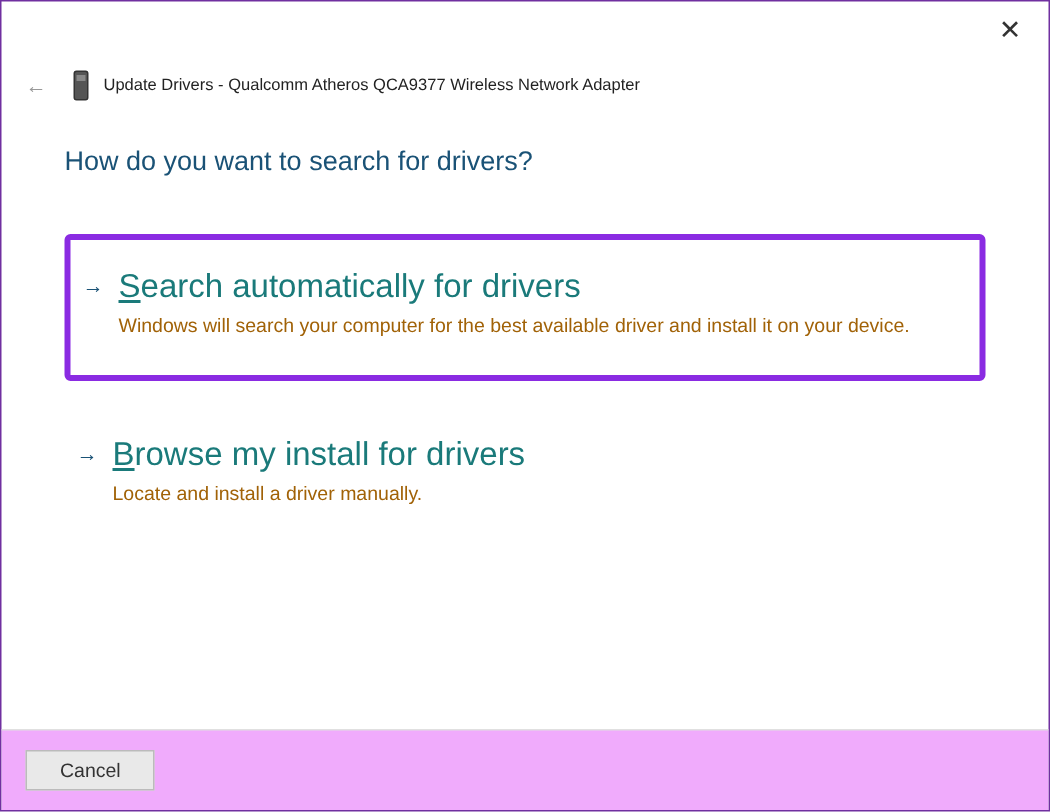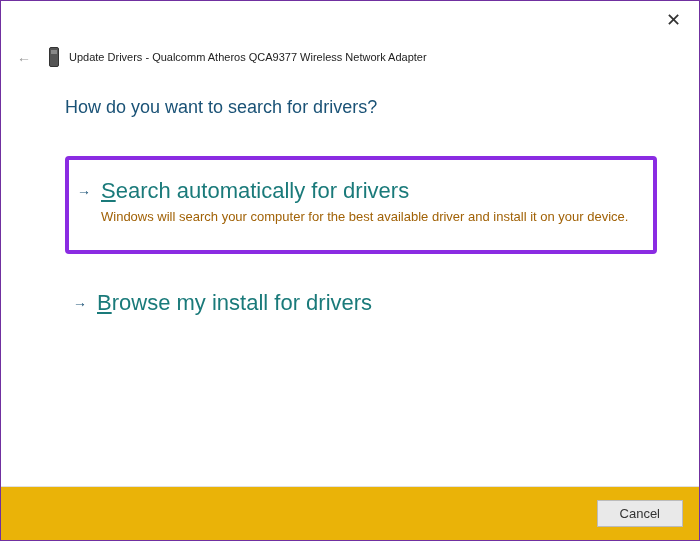--- a/index.html
+++ b/index.html
@@ -49,21 +49,21 @@
       position: absolute;
       top: 2px; left: 1px; right: 1px;
       height: 4px;
       background: #888;
     }
     .window-title {
       font-size: 11px;
       color: #222;
     }
     .content {
-      padding: 20px 42px 10px 64px;
+      padding: 20px 42px 10px 42px;
     }
     .heading {
       font-size: 18px;
       color: #1a5276;
       font-weight: 400;
       margin-bottom: 38px;
     }
     .option {
       display: flex;
       align-items: flex-start;
@@ -100,24 +100,24 @@
       color: #a16207;
       font-size: 13px;
       line-height: 1.4;
     }
     .footer {
       position: absolute;
       bottom: 0;
       left: 0;
       right: 0;
       height: 54px;
-      background: #eab308;
+      background: #f0abfc;
       display: flex;
       align-items: center;
-      justify-content: flex-end;
+      justify-content: flex-start;
       padding: 0 16px;
       border-top: 1px solid #e0e0e0;
     }
     .cancel-btn {
       background: #e9e9e9;
       border: 1px solid #bbb;
       padding: 5px 22px;
       font-size: 13px;
       color: #333;
       cursor: pointer;
@@ -143,19 +143,20 @@
     <div class="option-body">
       <div class="option-title"><span class="accel">S</span><span>earch automatically for drivers</span></div>
       <div class="option-desc">Windows will search your computer for the best available driver and install it on your device.</div>
     </div>
   </div>
 
   <div class="option">
     <span class="option-arrow">→</span>
     <div class="option-body">
       <div class="option-title"><span class="accel">B</span><span>rowse my install for drivers</span></div>
+      <div class="option-desc">Locate and install a driver manually.</div>
     </div>
   </div>
 </div>
 
 <div class="footer">
   <button class="cancel-btn">Cancel</button>
 </div>
 
 </body></html>

